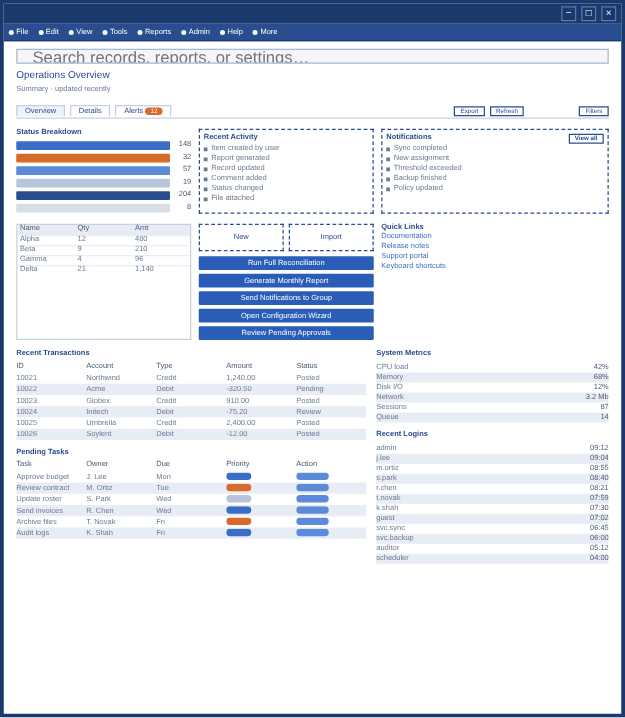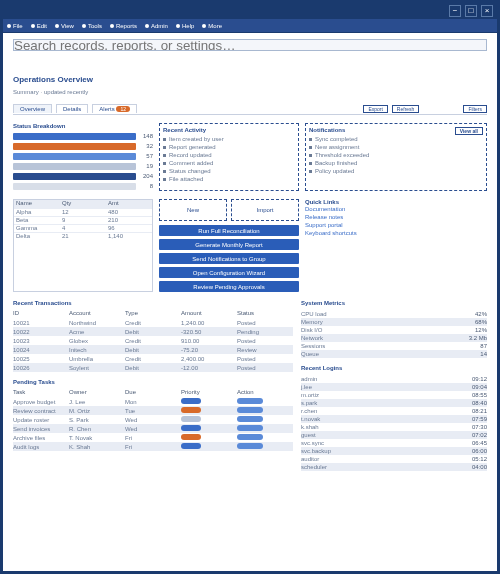--- a/index.html
+++ b/index.html
@@ -4,22 +4,22 @@
 <style>
   * { box-sizing: border-box; margin: 0; padding: 0; }
   body { font-family: Arial, sans-serif; font-size: 6px; background: #fff; }
   .window { width: 500px; height: 574px; border: 3px solid #1a3a6e; margin: 0 auto; background: #fff; display: flex; flex-direction: column; overflow: hidden; }
   .titlebar { background: #1a3a6e; height: 16px; display: flex; justify-content: flex-end; align-items: center; padding: 0 4px; gap: 4px; }
   .titlebar .win-btn { width: 12px; height: 12px; background: #1a3a6e; border: 1px solid #5a7aa8; color: #fff; font-size: 8px; line-height: 10px; text-align: center; cursor: pointer; }
   .menubar { background: #2a4d8f; height: 14px; display: flex; align-items: center; padding: 0 4px; gap: 8px; color: #fff; border-bottom: 1px solid #1a3a6e; }
   .menubar .menu-item { display: flex; align-items: center; gap: 2px; cursor: pointer; }
   .menubar .dot { width: 4px; height: 4px; background: #fff; border-radius: 50%; }
   .content { flex: 1; padding: 6px 10px; overflow: hidden; display: flex; flex-direction: column; gap: 4px; }
-  .searchbar { height: 12px; border: 1px solid #a8b8d0; background: #f4f6fa; padding: 0 0; color: #8a9ab4; }
-  .page-title { color: #2a4d8f; font-size: 8px; font-weight: bold; height: 10px; margin-top: 20px; }
+  .searchbar { height: 12px; border: 1px solid #a8b8d0; background: #f4f6fa; padding: 0 12px; color: #8a9ab4; }
+  .page-title { color: #2a4d8f; font-size: 8px; font-weight: normal; height: 10px; }
   .subtitle { color: #6a7a94; height: 8px; }
   .tabs-row { display: flex; align-items: center; gap: 4px; border-bottom: 1px solid #c8d0e0; height: 12px; margin-top: 2px; }
   .tab { padding: 1px 6px; border: 1px solid #c8d0e0; border-bottom: none; background: #fff; cursor: pointer; color: #2a4d8f; }
   .tab.active { background: #f0f4fa; }
   .badge { background: #d86a2a; color: #fff; border-radius: 6px; padding: 0 4px; font-size: 5px; }
   .tabs-right { margin-left: auto; display: flex; gap: 4px; }
   .small-btn { border: 1px solid #2a4d8f; color: #2a4d8f; background: #fff; padding: 0 4px; height: 8px; cursor: pointer; font-size: 5px; }
   .grid-top { display: grid; grid-template-columns: 140px 140px 1fr; gap: 6px; margin-top: 4px; }
   .panel { border: 1px solid #c8d0e0; padding: 3px; }
   .panel.dashed { border: 1px dashed #2a4d8f; }

